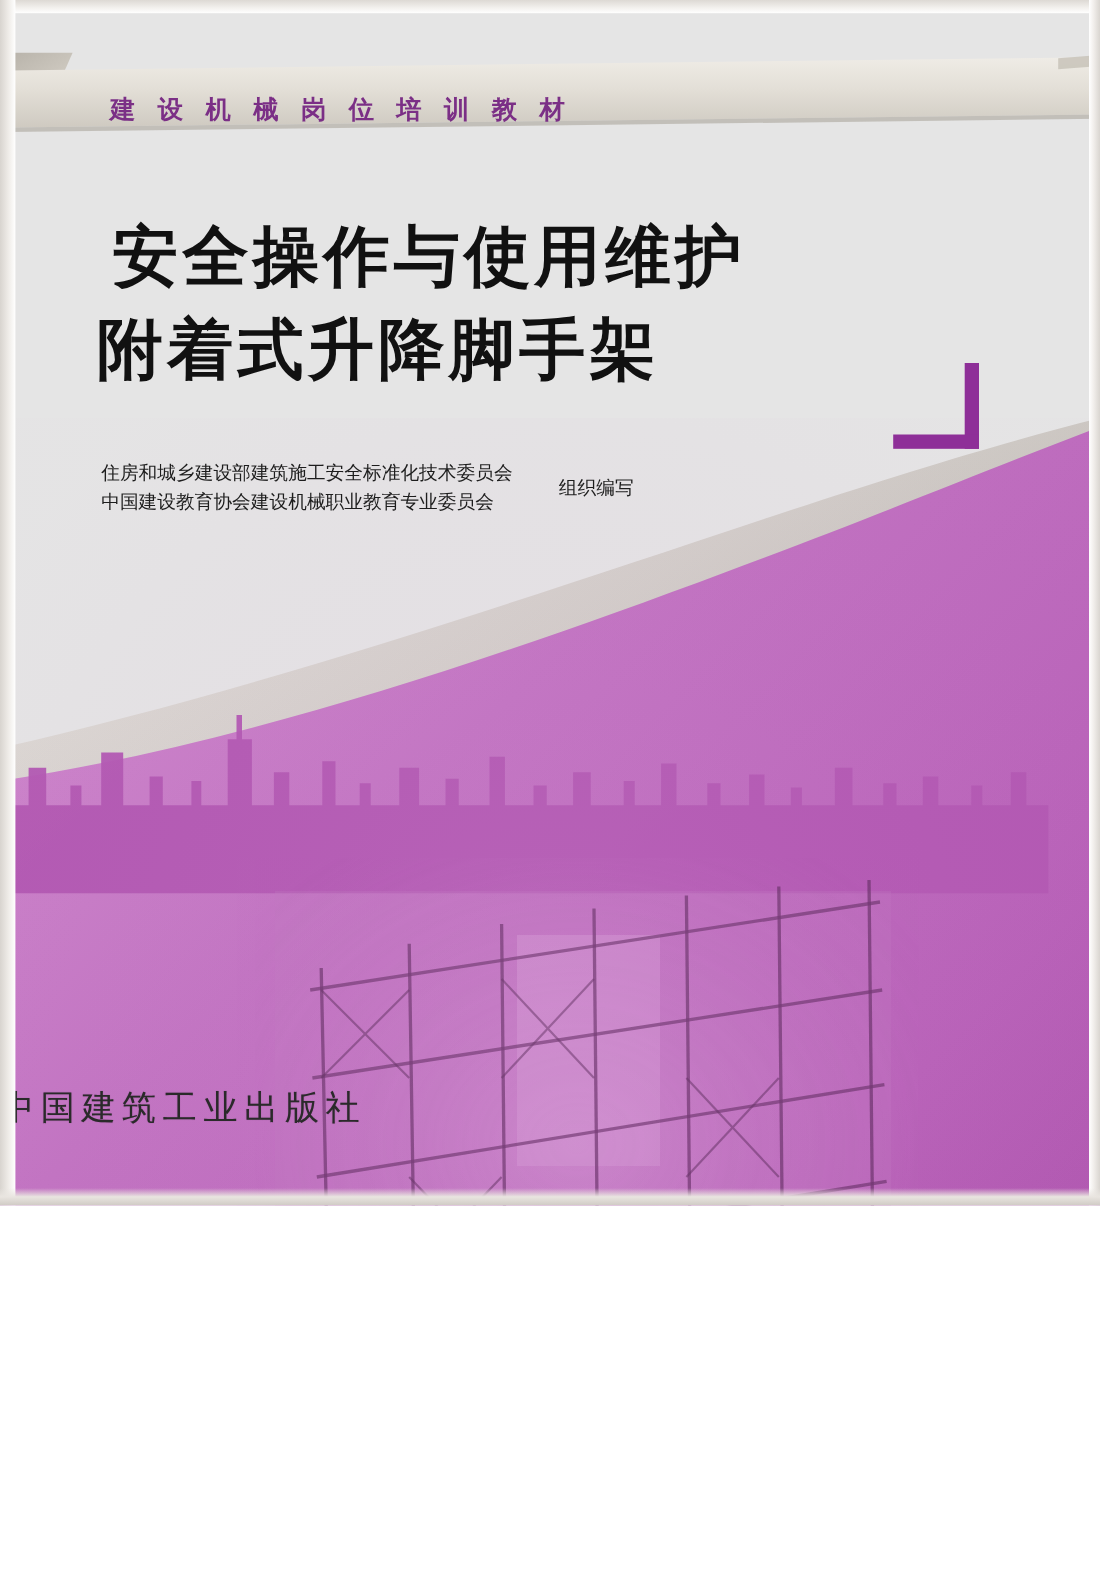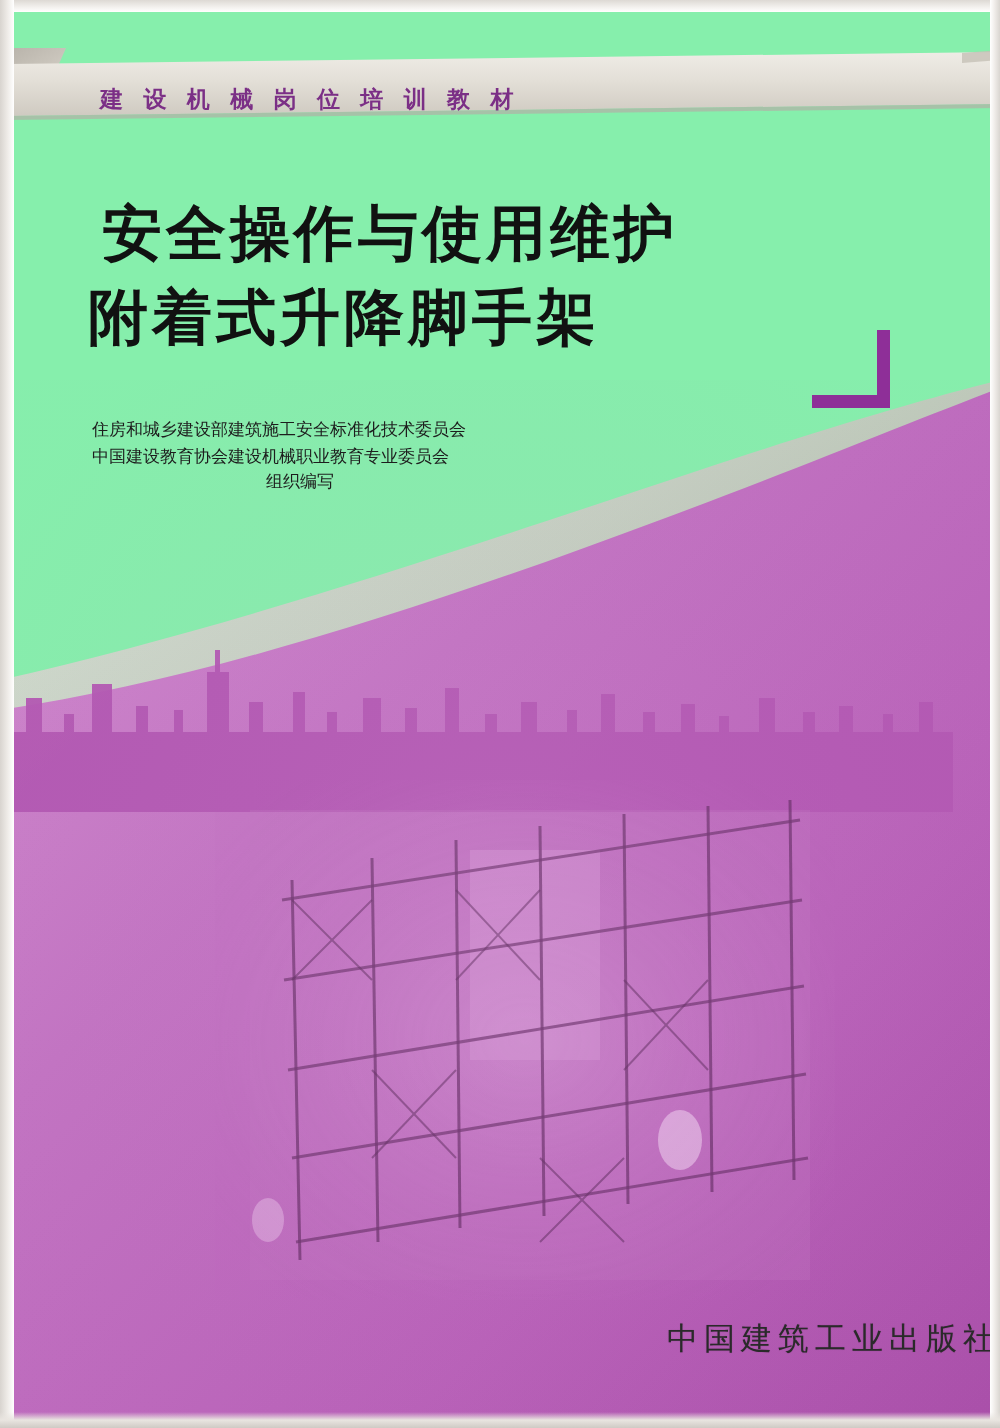--- a/index.html
+++ b/index.html
@@ -6,23 +6,23 @@
     margin: 0;
     padding: 0;
     background: #ffffff;
   }
   body {
     font-family: "Liberation Sans", sans-serif;
   }
   .page {
     position: relative;
     width: 1000px;
-    height: 1428px;
+    height: 1096px;
     overflow: hidden;
-    background: #86efac;
+    background: #e5e5e5;
   }
 
   
   .paper-left-edge {
     position: absolute;
     left: 0; top: 0;
     width: 14px; height: 1428px;
     background: linear-gradient(to right, #d8d4cf 0%, #efece8 55%, #ffffff 100%);
   }
   .paper-top-edge {
@@ -114,21 +114,20 @@
     background: #8e2f98;
   }
 
   
   .org-block {
     position: absolute;
     left: 92px;
     top: 416px;
     display: flex;
     align-items: center;
-    flex-direction: column;
   }
   .org-lines div {
     font-size: 17px;
     line-height: 27px;
     color: #1d1d1d;
     letter-spacing: 0px;
     white-space: nowrap;
   }
   .org-role {
     margin-left: 42px;
@@ -136,21 +135,21 @@
     color: #1d1d1d;
     white-space: nowrap;
   }
 
   
   .publisher {
     position: absolute;
     left: 0;
     bottom: 68px;
     width: 1000px;
-    text-align: right;
+    text-align: left;
     font-family: "Liberation Serif", serif;
     font-size: 31px;
     letter-spacing: 6px;
     color: #2a2a2a;
     text-shadow: 0 0 1px rgba(0,0,0,0.25);
     margin-top: 42px;
   }
 </style>
 </head>
 <body>

